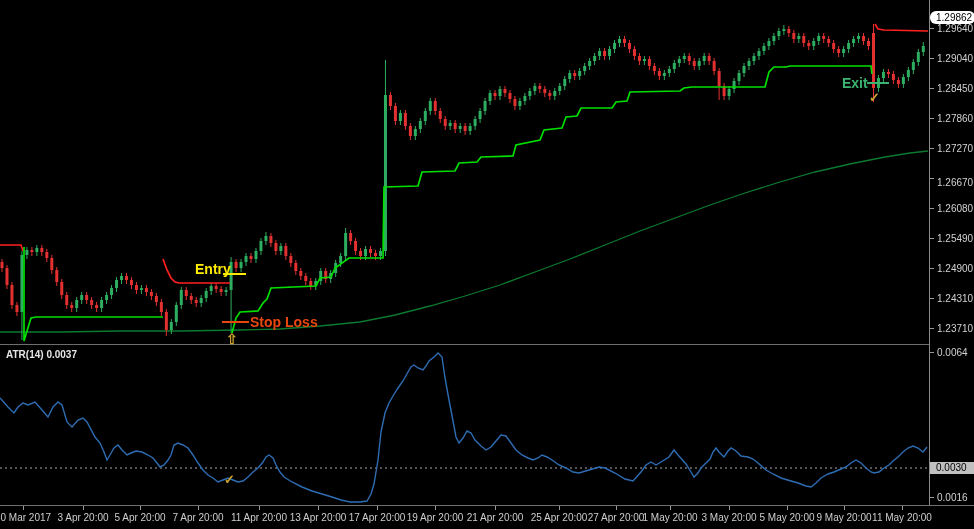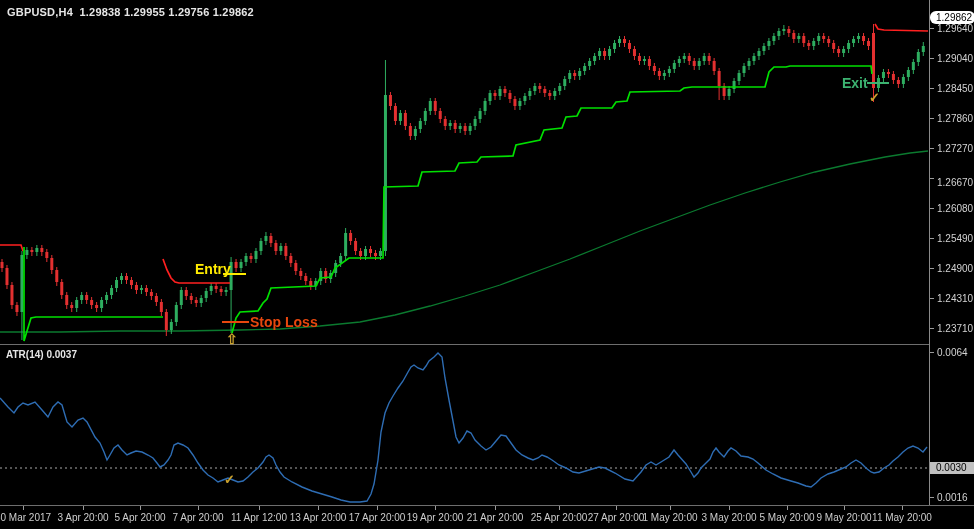--- a/index.html
+++ b/index.html
@@ -412,21 +412,20 @@
       <polyline points="875,24 878,29 884,30 928,31" fill="none" stroke="#FF2020" stroke-width="1.7"></polyline>
       <line x1="223" y1="274" x2="246" y2="274" stroke="#FFEB00" stroke-width="2"></line>
       <line x1="222" y1="322" x2="249" y2="322" stroke="#E8470E" stroke-width="2"></line>
       <line x1="867" y1="83" x2="889" y2="83" stroke="#3CB371" stroke-width="2"></line>
     </svg>
   <svg id="atr-svg" width="929" height="160">
       <line x1="0" y1="123" x2="929" y2="123" stroke="#A8A8A8" stroke-width="1" stroke-dasharray="2 3"></line>
       <polyline points="0,53 8,62 14,68 18,62 23,58 28,60 35,57 42,65 48,72 53,62 58,57 62,60 67,77 72,82 78,75 83,73 87,77 95,92 100,98 104,107 107,115 110,110 114,103 118,100 122,105 127,110 131,108 136,106 142,107 148,110 153,113 157,118 160,122 164,120 168,115 171,110 174,100 178,98 183,100 188,103 193,110 198,118 203,125 208,130 213,133 218,137 223,135 228,133 233,135 238,137 243,136 248,132 253,127 258,123 263,117 266,112 269,110 273,113 276,120 280,127 284,132 292,137 302,142 312,146 322,149 332,152 341,155 350,157 360,157 367,156 371,149 374,139 378,115 381,87 385,68 389,58 393,51 398,43 403,36 408,27 411,22 414,20 418,23 423,25 426,21 429,16 434,12 438,8 442,12 445,33 449,55 453,76 456,92 459,98 463,93 467,86 471,88 475,95 481,101 486,105 491,102 496,96 501,90 506,91 511,98 516,105 522,110 528,113 533,115 538,113 542,110 547,112 552,115 559,120 566,123 573,127 579,128 589,125 599,122 605,123 615,128 625,134 633,136 641,127 646,120 651,117 656,120 661,117 669,112 674,105 678,110 686,119 691,127 694,132 698,128 701,123 706,118 710,114 713,107 716,103 719,107 724,112 728,106 731,103 736,106 741,111 748,112 753,114 758,118 766,125 773,129 781,133 791,136 798,138 806,141 811,142 816,138 821,133 828,129 834,127 841,124 846,122 851,118 856,115 861,118 866,123 871,127 874,128 879,127 884,123 889,120 893,116 898,112 903,107 908,103 913,101 918,103 923,107 927,102" fill="none" stroke="#2E6DB4" stroke-width="1.4"></polyline>
     </svg>
 
-  <div class="chart-title"><span>GBPUSD,H4</span><span>  </span><span>1.29838 1.29955 1.29756 1.29862</span></div>
 
   <div class="ind-label"><span>ATR(14)</span><span> </span><span>0.0037</span></div>
 
   <div class="sep" id="sep-main"></div>
   <div class="sep" id="sep-bottom"></div>
 
   <div id="axis-col">
       <div class="ax-tick" style="top: 28px;"></div>
       <div class="ax-label" style="top: 23px;">1.29640</div>
       <div class="ax-tick" style="top: 58px;"></div>
@@ -459,21 +458,21 @@
   <div id="time-axis">
       <div class="t-tick" style="left: 23px;"></div>
       <div class="t-label" style="left: 23px;">30 Mar 2017</div>
       <div class="t-tick" style="left: 83px;"></div>
       <div class="t-label" style="left: 83px;">3 Apr 20:00</div>
       <div class="t-tick" style="left: 140px;"></div>
       <div class="t-label" style="left: 140px;">5 Apr 20:00</div>
       <div class="t-tick" style="left: 198px;"></div>
       <div class="t-label" style="left: 198px;">7 Apr 20:00</div>
       <div class="t-tick" style="left: 259px;"></div>
-      <div class="t-label" style="left: 259px;">11 Apr 12:00</div>
+      <div class="t-label" style="left: 259px;">11 Apr 20:00</div>
       <div class="t-tick" style="left: 318px;"></div>
       <div class="t-label" style="left: 318px;">13 Apr 20:00</div>
       <div class="t-tick" style="left: 377px;"></div>
       <div class="t-label" style="left: 377px;">17 Apr 20:00</div>
       <div class="t-tick" style="left: 435px;"></div>
       <div class="t-label" style="left: 435px;">19 Apr 20:00</div>
       <div class="t-tick" style="left: 495px;"></div>
       <div class="t-label" style="left: 495px; text-align: right;">21 Apr 20:00</div>
       <div class="t-tick" style="left: 559px;"></div>
       <div class="t-label" style="left: 559px;">25 Apr 20:00</div>

